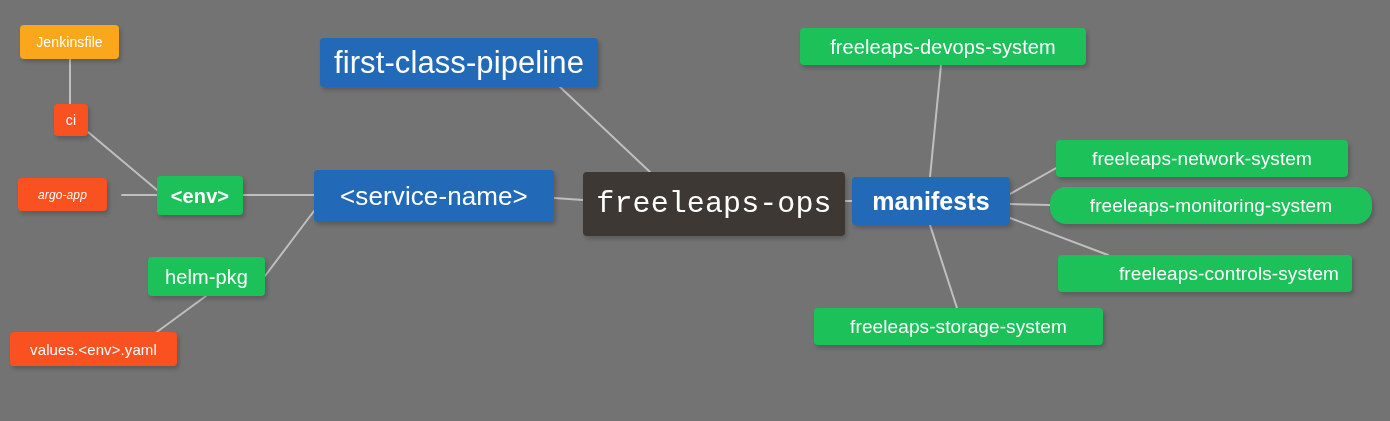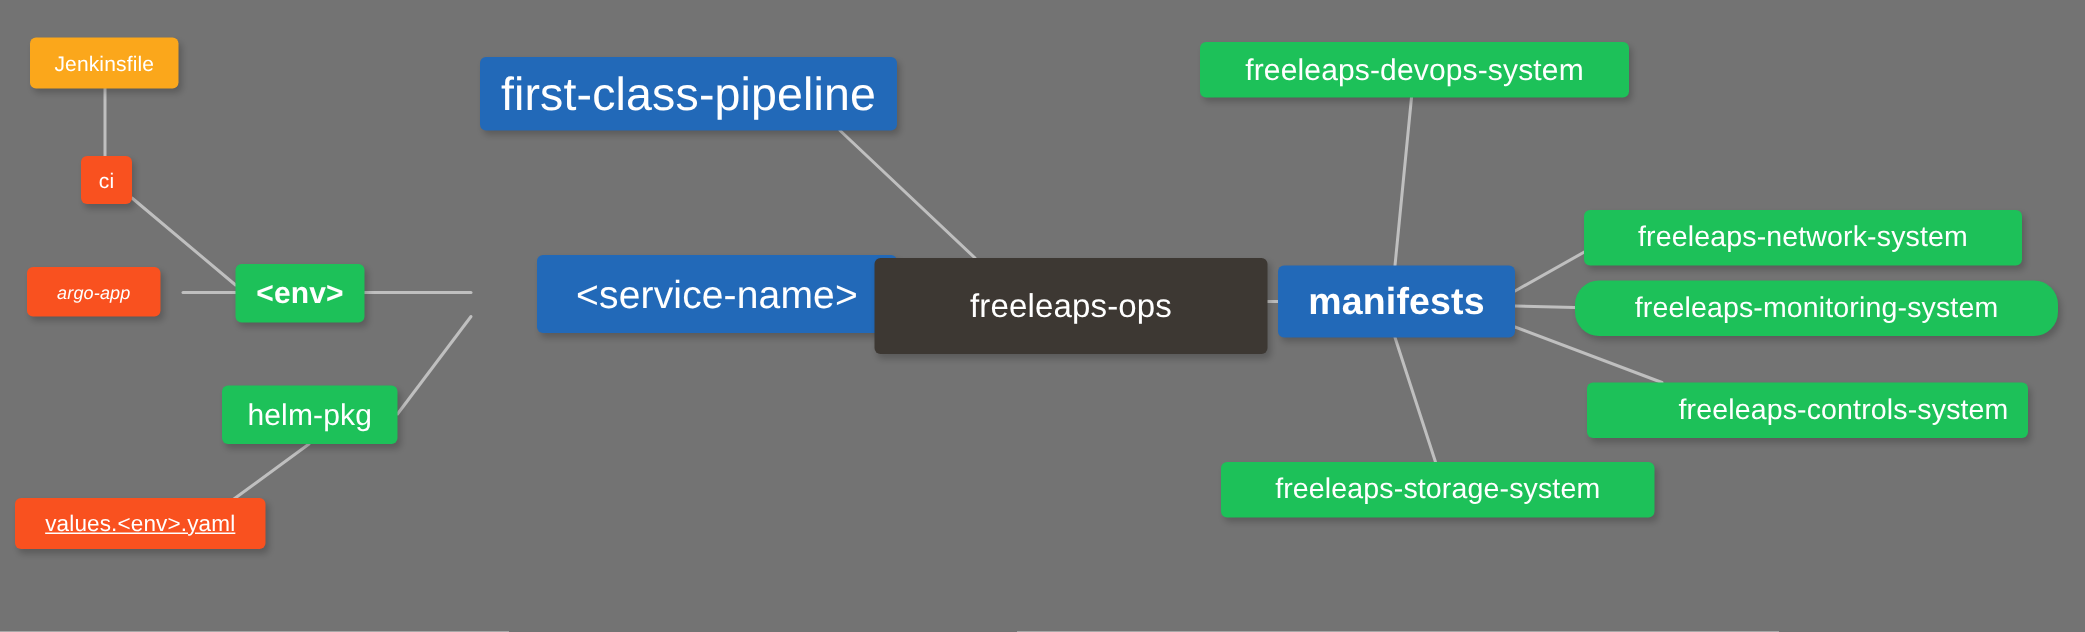--- a/index.html
+++ b/index.html
@@ -77,30 +77,30 @@
       </div>
       <div class="node" style="left: 18px; top: 178px; width: 89px; height: 33px; background: rgb(249, 81, 31); font-size: 12px; font-style: italic;">
         <span class="node-label">argo-app</span>
       </div>
       <div class="node" style="left: 157px; top: 176px; width: 86px; height: 39px; background: rgb(29, 193, 89); font-size: 20px; font-weight: bold;">
         <span class="node-label">&lt;env&gt;</span>
       </div>
       <div class="node" style="left: 148px; top: 257px; width: 117px; height: 39px; background: rgb(29, 193, 89); font-size: 20px;">
         <span class="node-label">helm-pkg</span>
       </div>
-      <div class="node" style="left: 10px; top: 332px; width: 167px; height: 34px; background: rgb(249, 81, 31); font-size: 15px; text-decoration: underline;">
+      <div class="node" style="left: 10px; top: 332px; width: 167px; height: 34px; background: rgb(249, 81, 31); font-size: 15px;">
         <span class="node-label">values.&lt;env&gt;.yaml</span>
       </div>
-      <div class="node" style="left: 314px; top: 170px; width: 240px; height: 52px; background: rgb(34, 105, 184); font-size: 26px; margin-left: 44px;">
+      <div class="node" style="left: 314px; top: 170px; width: 240px; height: 52px; background: rgb(34, 105, 184); font-size: 26px;">
         <span class="node-label">&lt;service-name&gt;</span>
       </div>
       <div class="node" style="left: 320px; top: 38px; width: 278px; height: 49px; background: rgb(34, 105, 184); font-size: 31px;">
         <span class="node-label">first-class-pipeline</span>
       </div>
-      <div class="node" style="left: 583px; top: 172px; width: 262px; height: 64px; background: rgb(61, 56, 51); font-size: 22px;">
+      <div class="node" style="left: 583px; top: 172px; width: 262px; height: 64px; background: rgb(61, 56, 51); font-size: 30px; font-family: Liberation Mono, monospace;">
         <span class="node-label">freeleaps-ops</span>
       </div>
       <div class="node" style="left: 852px; top: 177px; width: 158px; height: 48px; background: rgb(34, 105, 184); font-size: 25px; font-weight: bold;">
         <span class="node-label">manifests</span>
       </div>
       <div class="node" style="left: 800px; top: 28px; width: 286px; height: 37px; background: rgb(29, 193, 89); font-size: 20px;">
         <span class="node-label">freeleaps-devops-system</span>
       </div>
       <div class="node" style="left: 1056px; top: 112px; width: 292px; height: 37px; background: rgb(29, 193, 89); font-size: 19px; margin-top: 28px;">
         <span class="node-label">freeleaps-network-system</span>

